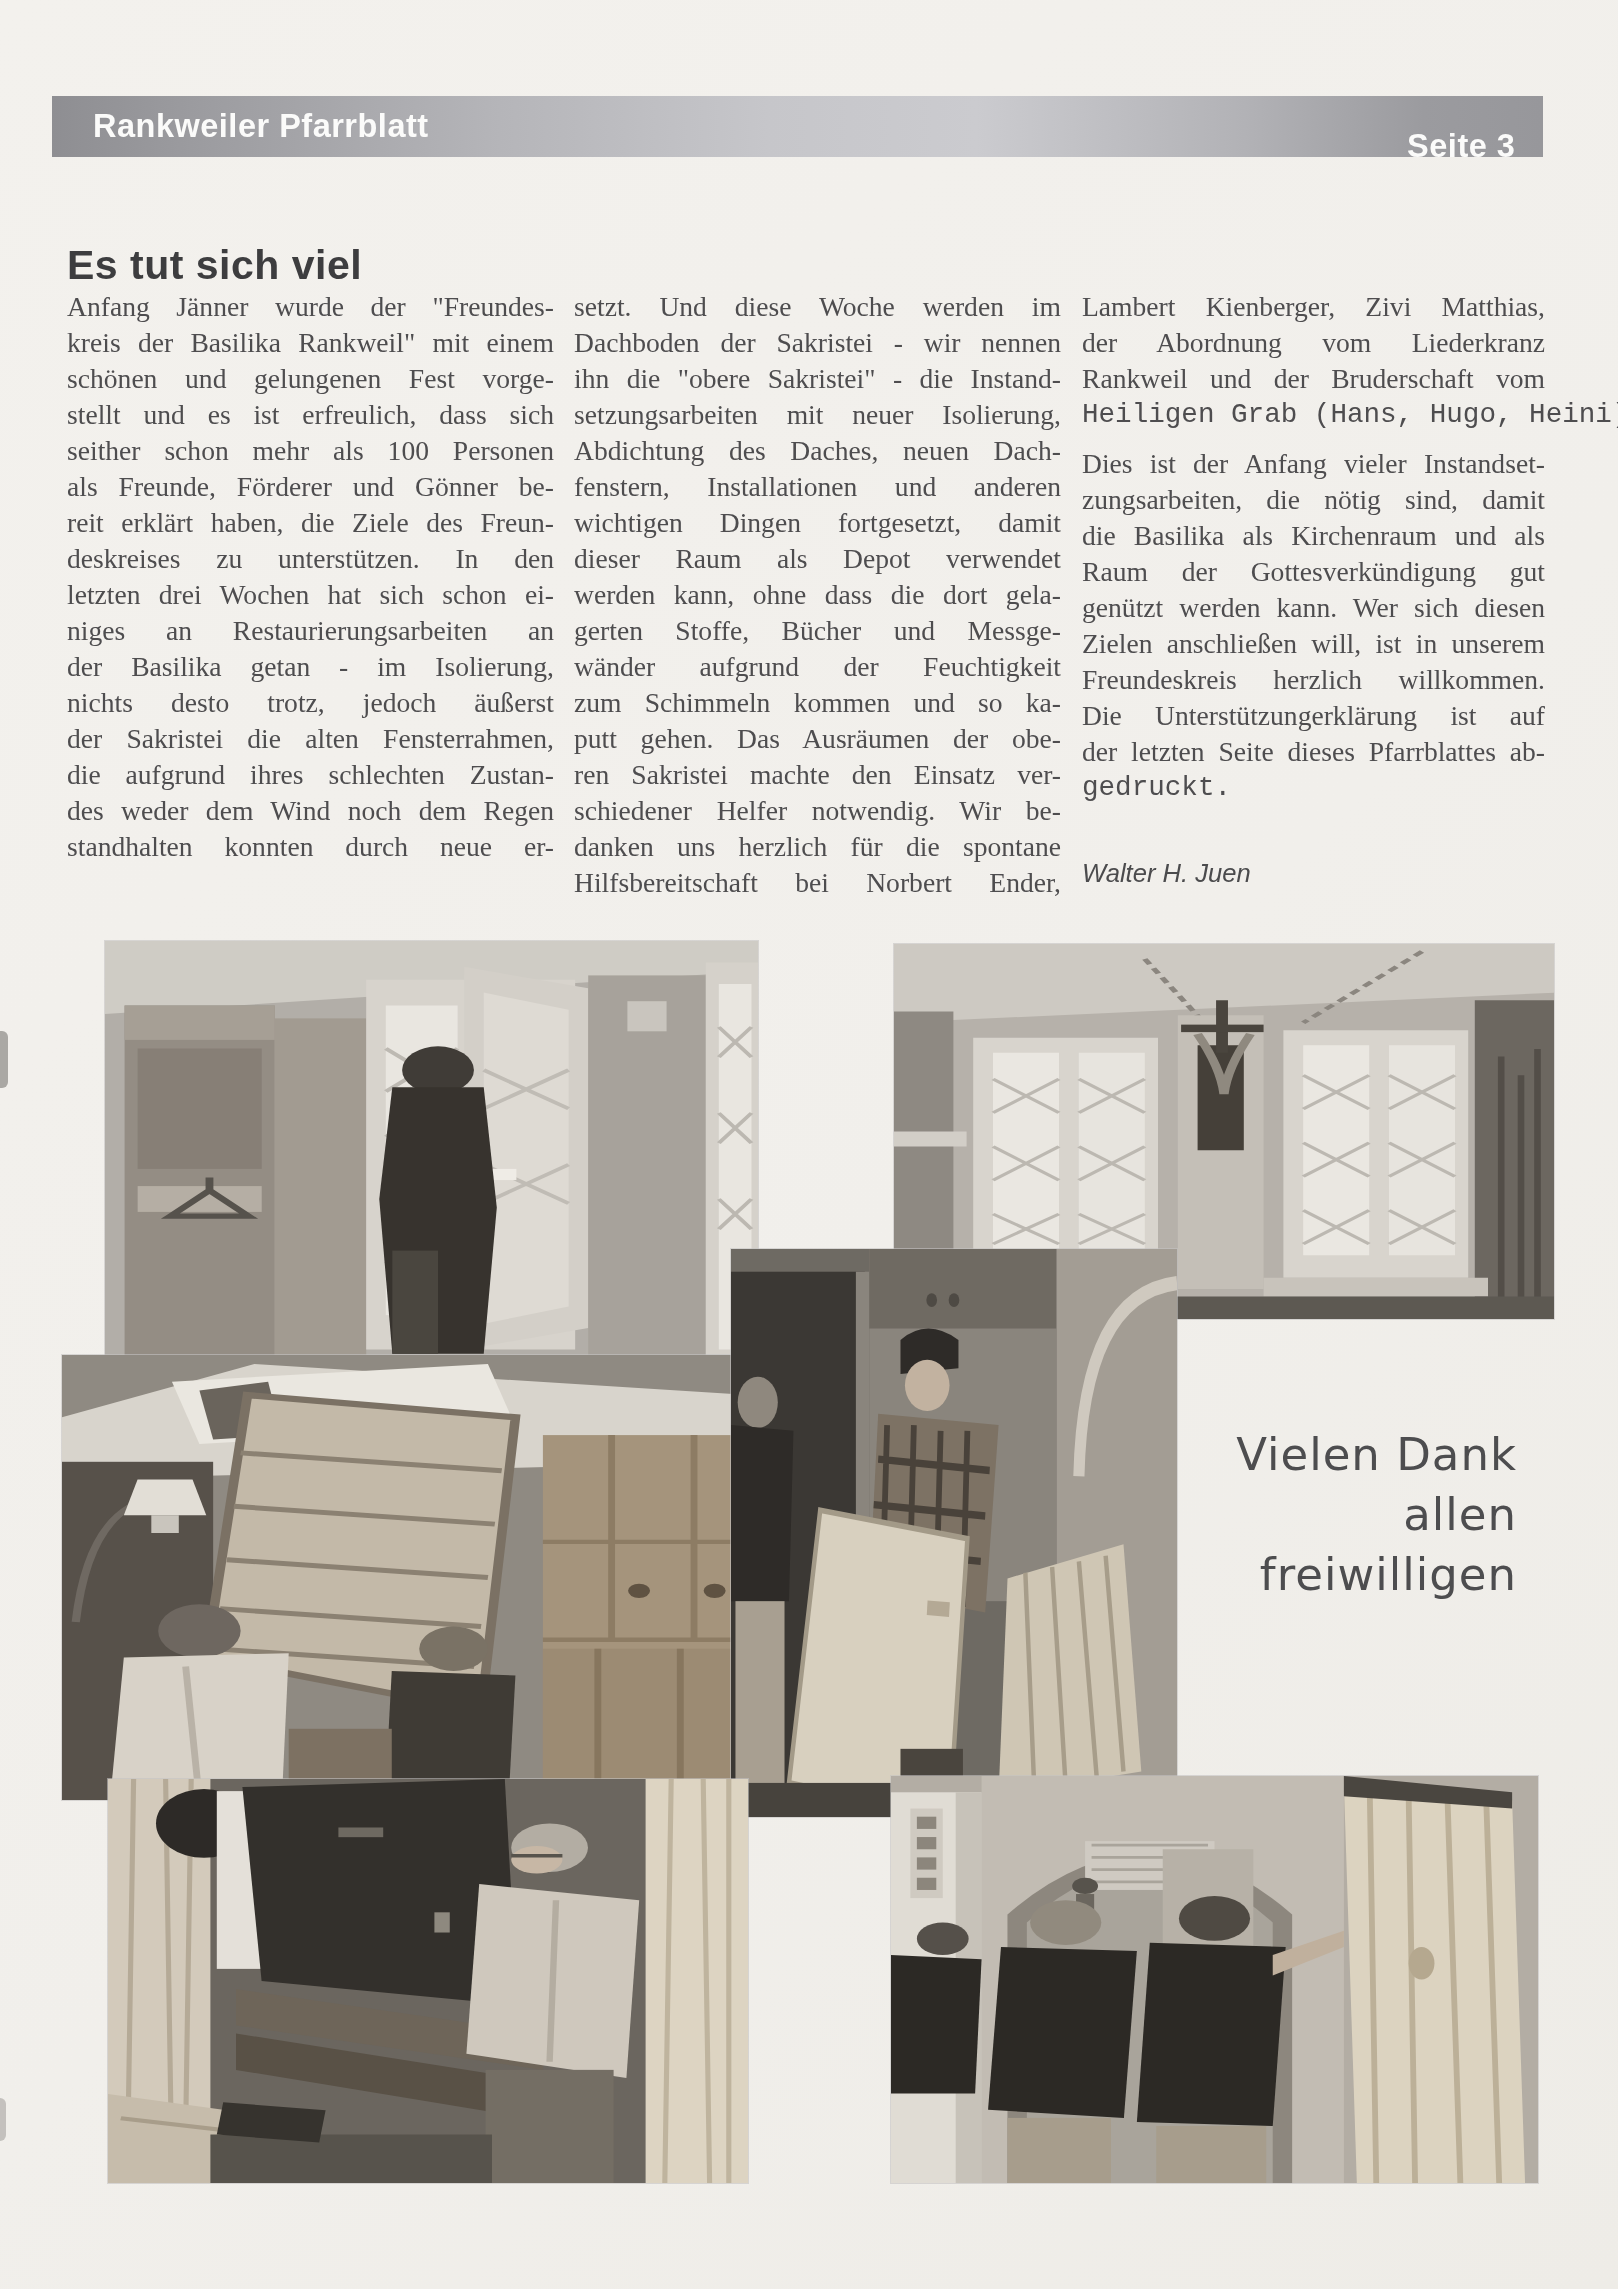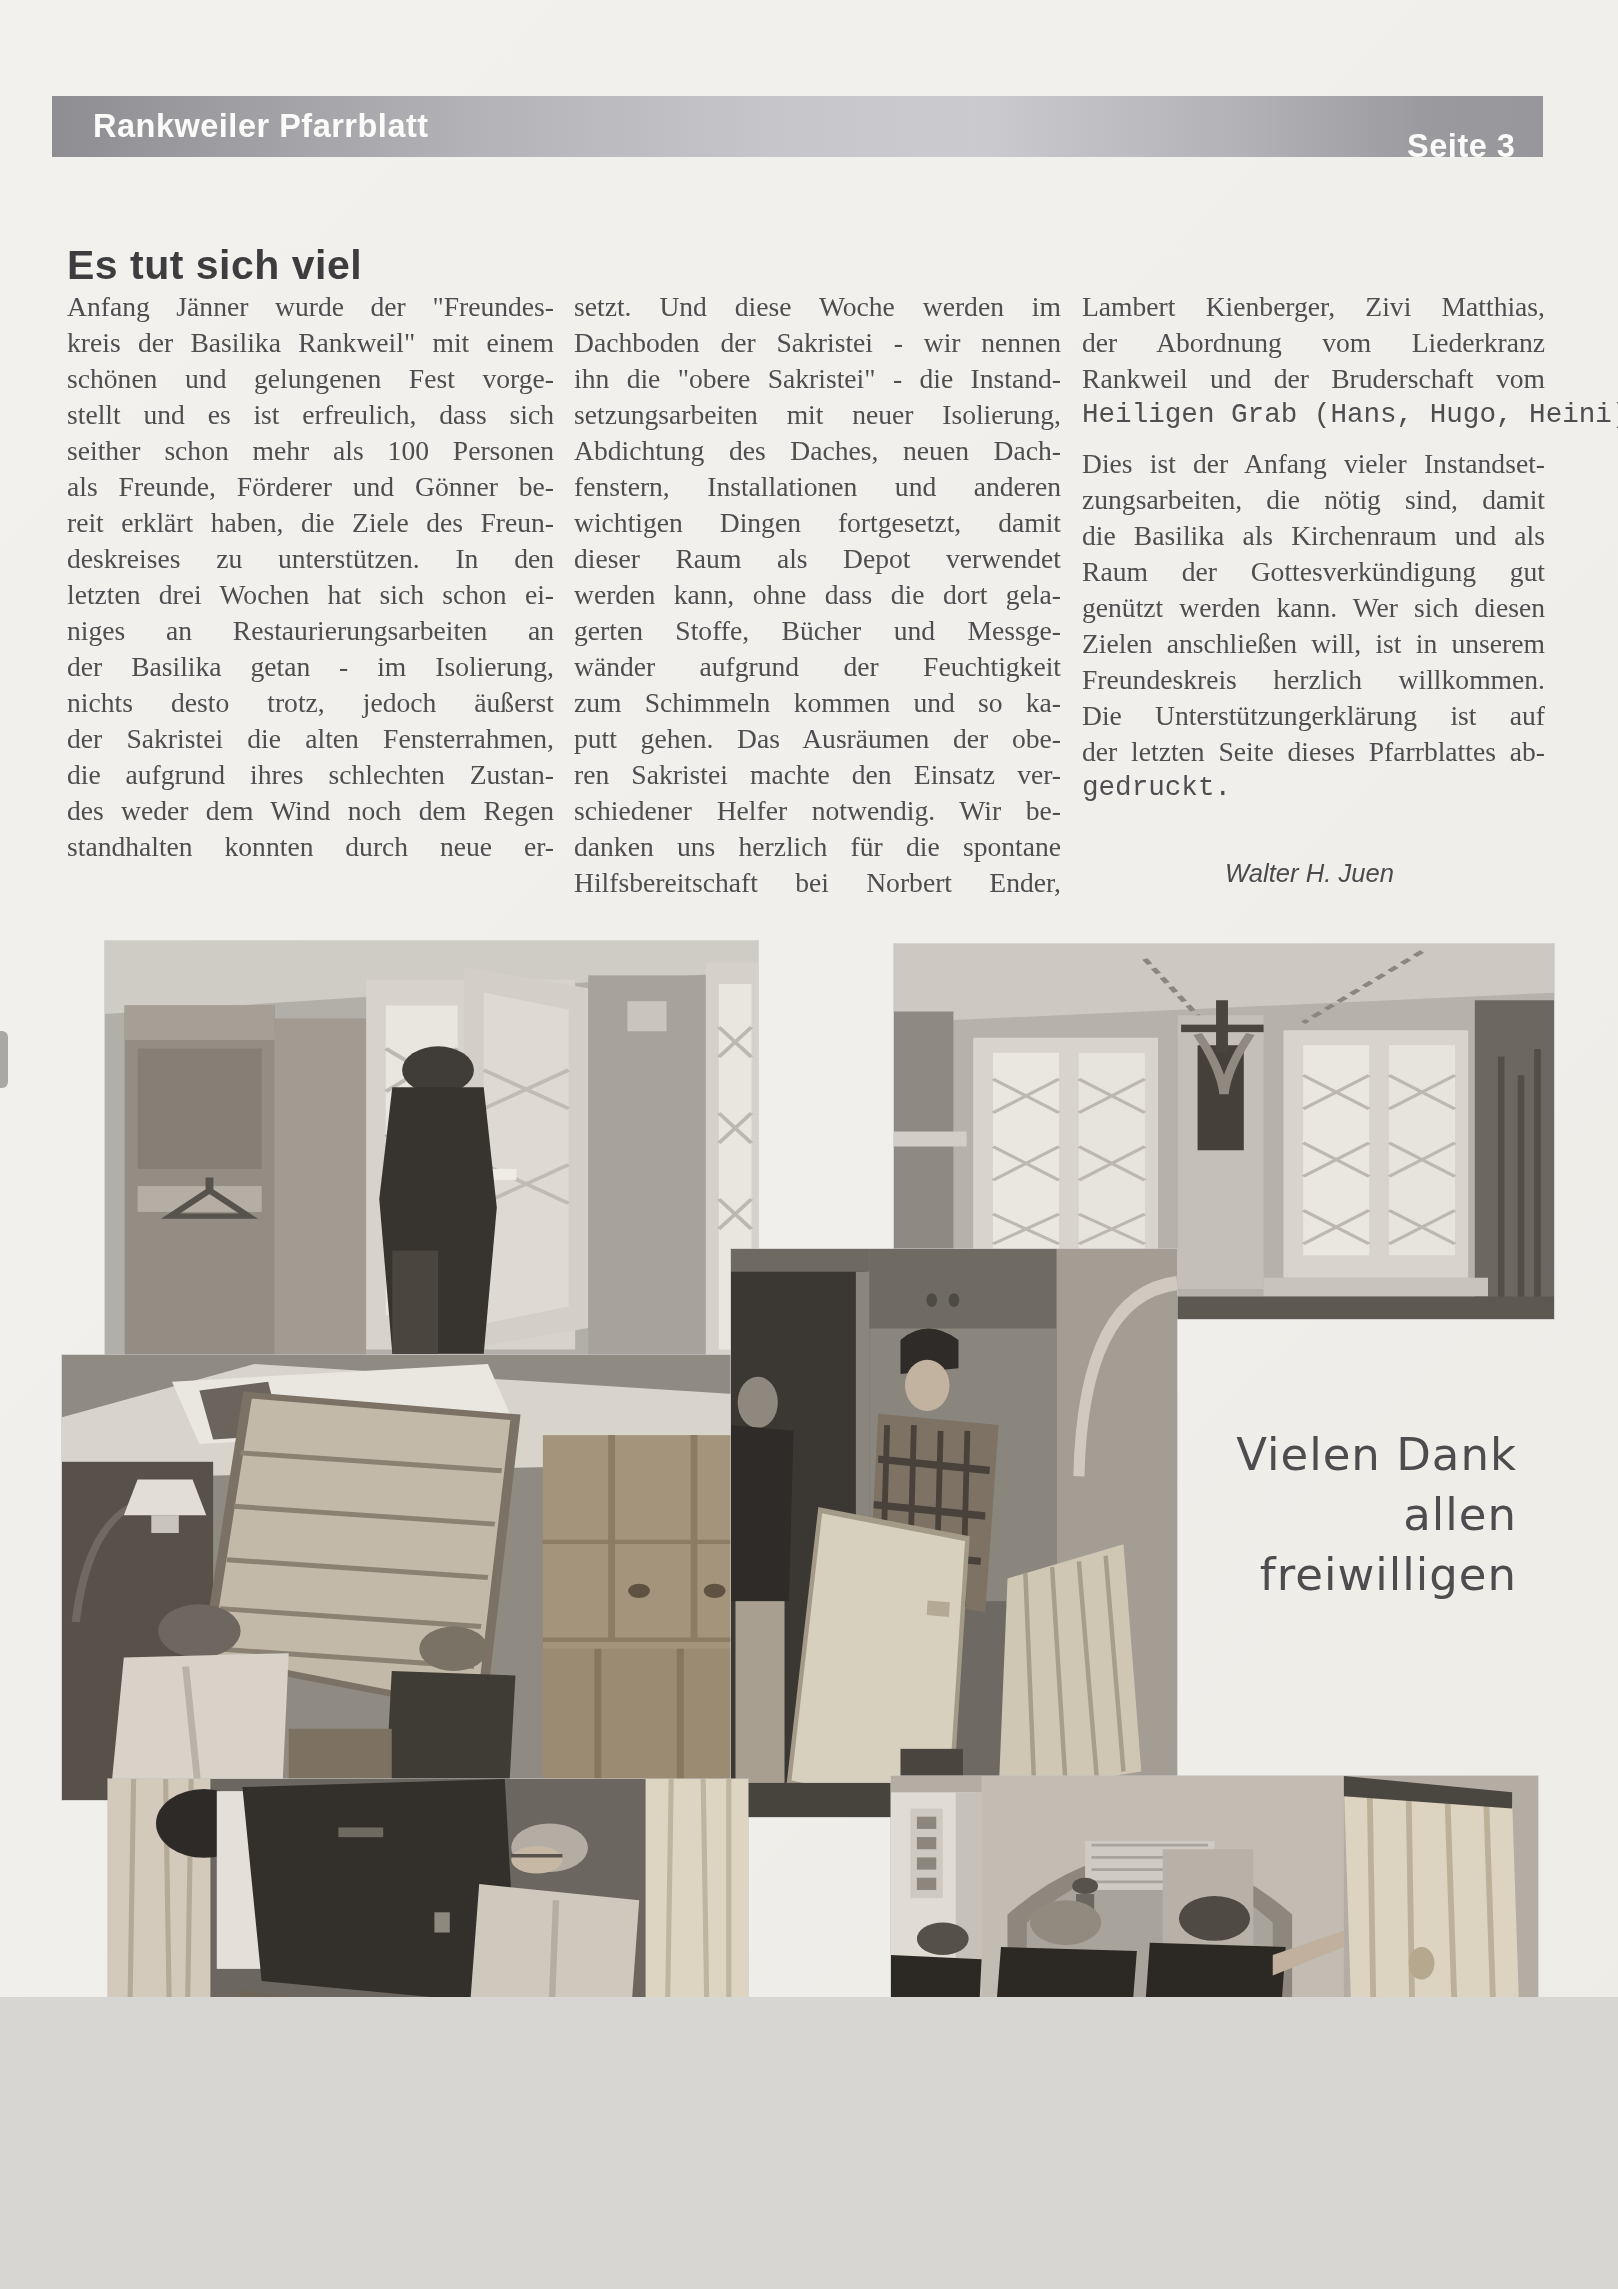--- a/index.html
+++ b/index.html
@@ -1,17 +1,17 @@
 <!DOCTYPE html>
 <html><head>
 <meta charset="utf-8">
 <style>
   html,body{margin:0;padding:0;background:#d8d6d2;}
   #page{
-    position:relative;width:1618px;height:1997px;margin:0 auto;
+    position:relative;width:1618px;height:2289px;margin:0 auto;
     background:linear-gradient(135deg,#f3f1ed 0%,#f1efeb 55%,#eeece7 100%);
     overflow:hidden;font-family:"Liberation Serif",serif;
   }
   
   #headerbar{
     position:absolute;left:52px;top:96px;width:1491px;height:61px;
     background:linear-gradient(90deg,#8e8e92 0%,#9c9ca0 10%,#b5b5b9 30%,#c6c6ca 48%,#cbcbcf 62%,#b2b2b6 80%,#9b9b9f 92%,#97979b 100%);
   }
   .hdr-label{
     position:absolute;top:0;height:61px;line-height:61px;
@@ -30,21 +30,21 @@
     position:absolute;top:289px;width:487px;
     font-size:27.6px;line-height:36px;color:#4e4d4f;
   }
   #col1{left:67px;}
   #col2{left:574px;}
   #col3{left:1082px;width:463px;}
   .para + .para{margin-top:12.8px;}
   .pline{text-align:justify;text-align-last:justify;white-space:nowrap;}
   .pl-left{text-align-last:left;font-family:Liberation Mono, monospace;}
   #byline{
-    position:absolute;left:1082px;top:859px;width:455px;text-align:center;
+    position:absolute;left:1082px;top:859px;width:455px;text-align:left;
     font-family:"Liberation Sans",sans-serif;font-style:italic;font-size:25.6px;color:#4b4b4d;
   }
   
   #thanks{
     position:absolute;left:1024px;top:1425px;width:493px;
     font-family:"DejaVu Sans",sans-serif;font-size:45px;line-height:60px;
     color:#4d4d4f;letter-spacing:1px;
   }
   #thanks .pline{text-align-last:right;white-space:nowrap;}
   

